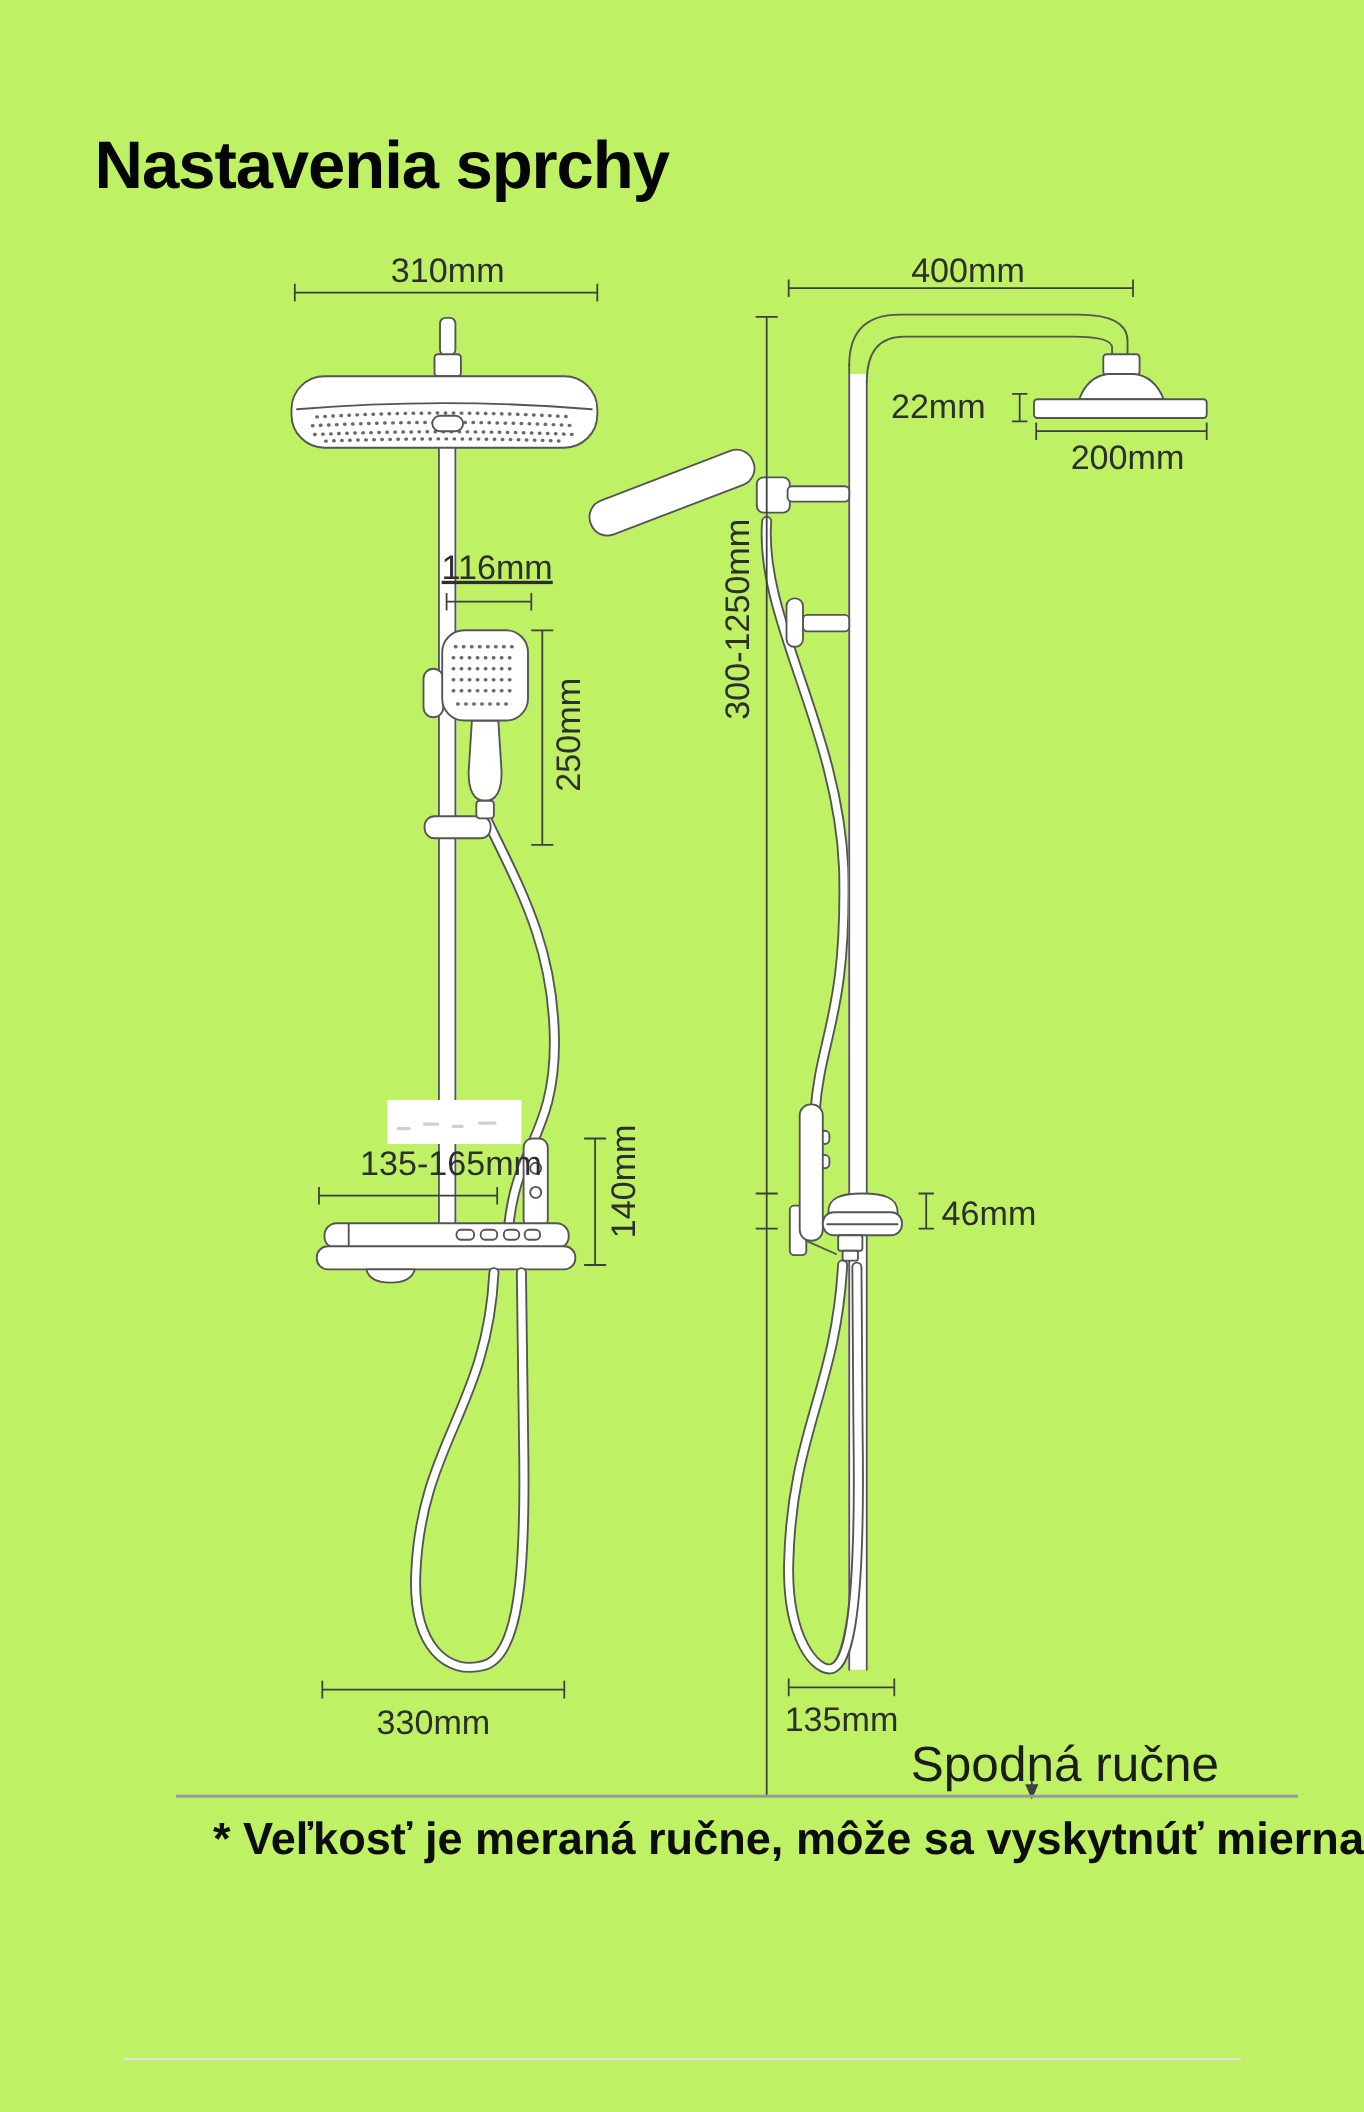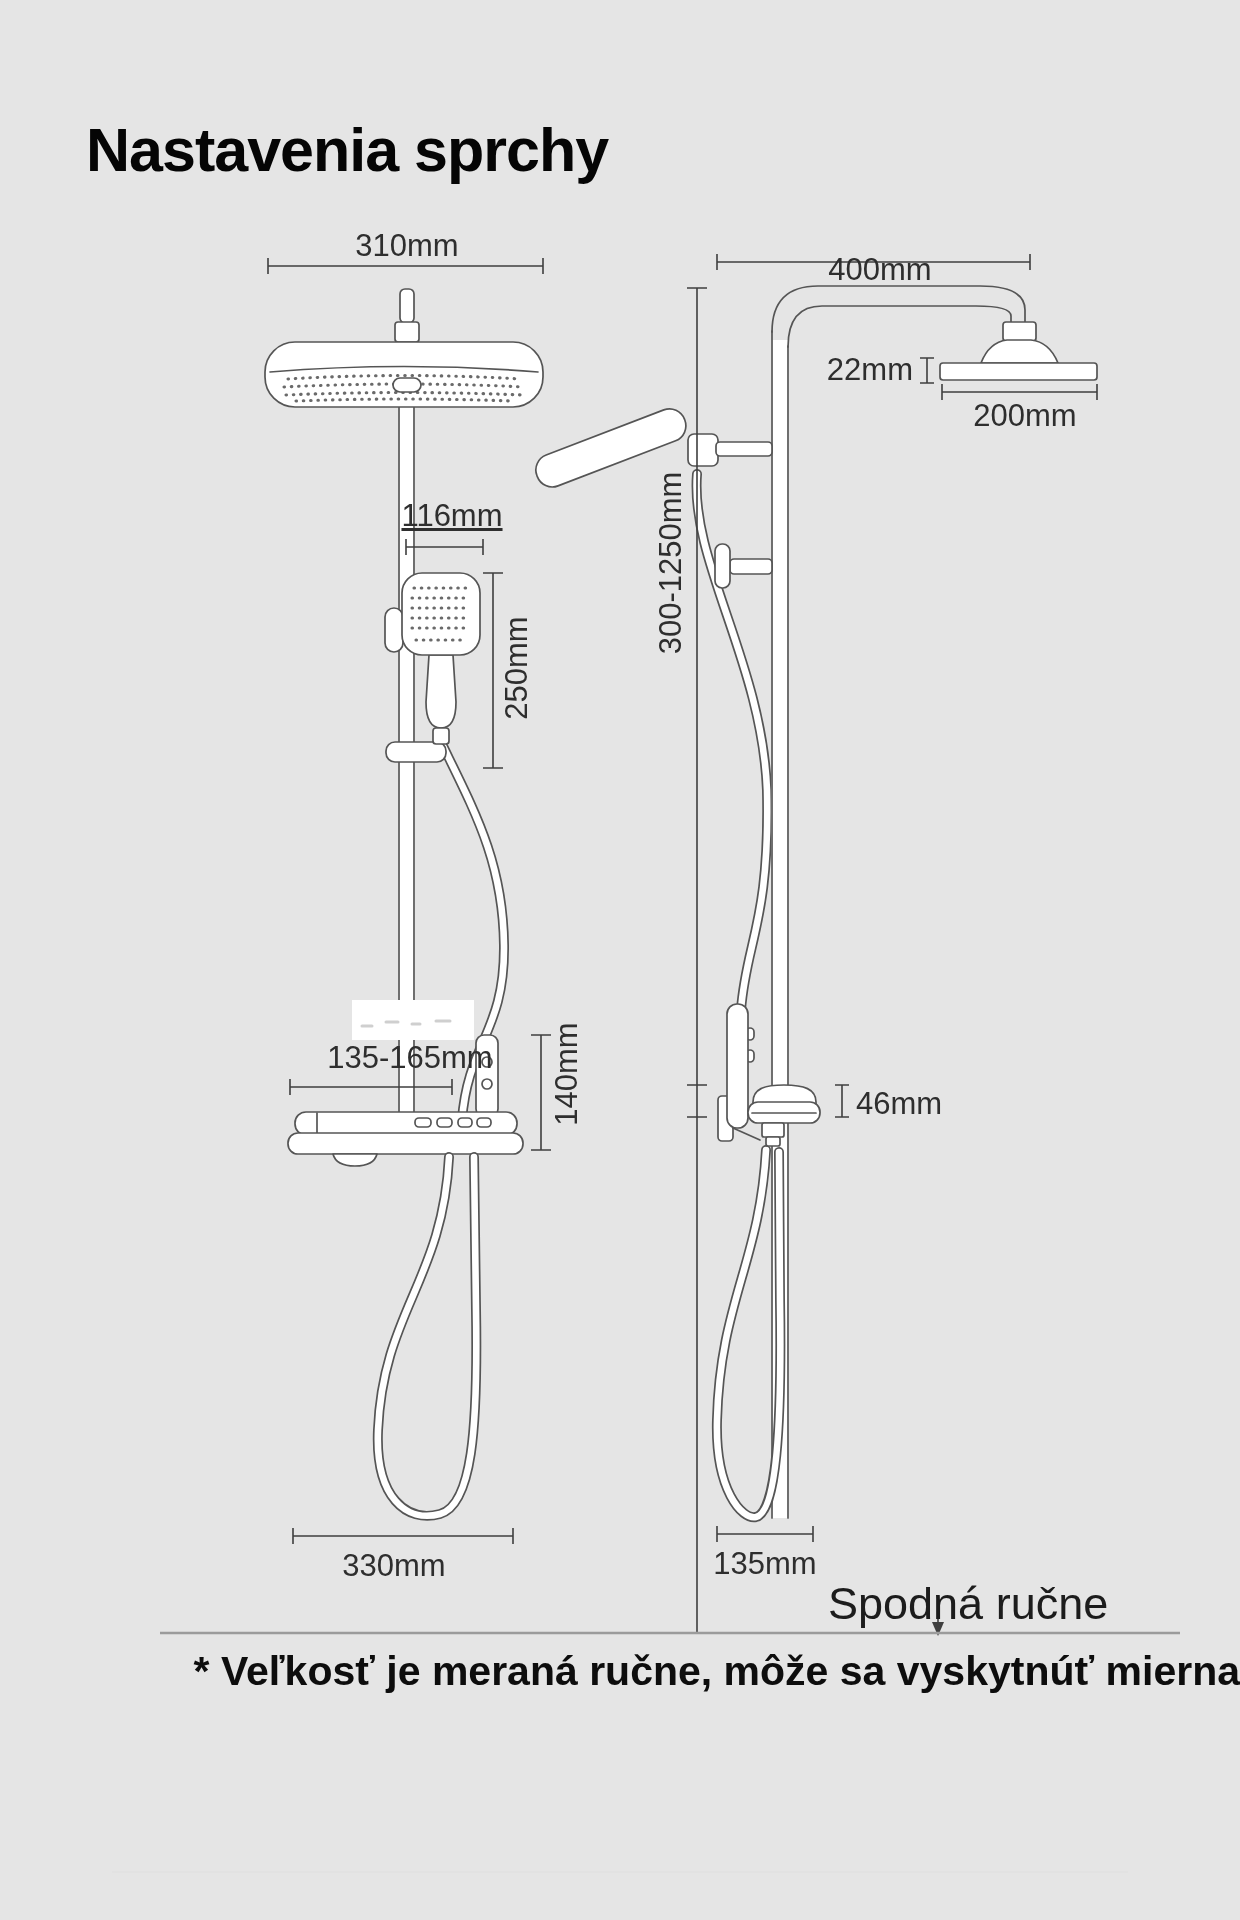--- a/index.html
+++ b/index.html
@@ -1,16 +1,16 @@
 <!DOCTYPE html>
 <html style="--line: #555555; --dim: #3f3f3f; --text: #111111; --floor: #9b9b9b;"><head>
 <meta charset="utf-8">
 <style>
   html,body{margin:0;padding:0;background:#ffffff;}
-  #page{position:relative;width:1240px;height:1920px;background:#e5e5e5;overflow:hidden;
+  #page{position:relative;width:1240px;height:1920px;background:#bef264;overflow:hidden;
         font-family:"Liberation Sans","DejaVu Sans",sans-serif;color:var(--text,#111);}
   :root{
     --line:#555555;
     --dim:#3f3f3f;
     --text:#111111;
     --floor:#9b9b9b;
   }
   #diagram-svg{position:absolute;left:0;top:0;width:1240px;height:1920px;}
 
   .stroke{fill:none;stroke:var(--line);stroke-width:1.7;stroke-linecap:round;stroke-linejoin:round;}
@@ -158,22 +158,22 @@
     <path class="faint" d="M112,1872 H1128"></path>
   </svg>
 
   <div class="dim-label c" style="left:307px;top:228px;width:200px;text-align:center;">310mm</div>
   <div class="dim-label c" style="left:352px;top:498px;width:200px;text-decoration:underline;">116mm</div>
   <div class="dim-label c rot" style="left:427px;top:650px;width:180px;">250mm</div>
   <div class="dim-label c" style="left:310px;top:1040px;width:200px;">135-165mm</div>
   <div class="dim-label c rot" style="left:467px;top:1056px;width:200px;">140mm</div>
   <div class="dim-label c" style="left:294px;top:1548px;width:200px;">330mm</div>
 
-  <div class="dim-label c" style="left:780px;top:228px;width:200px;margin-top:24px;">400mm</div>
-  <div class="dim-label" style="left:793px;top:352px;width:120px;text-align:right;">22mm</div>
+  <div class="dim-label c" style="left:780px;top:228px;width:200px;">400mm</div>
+  <div class="dim-label" style="left:793px;top:352px;width:120px;text-align:center;">22mm</div>
   <div class="dim-label c" style="left:925px;top:398px;width:200px;">200mm</div>
   <div class="dim-label c rot" style="left:561px;top:545px;width:220px;">300-1250mm</div>
   <div class="dim-label" style="left:856px;top:1086px;">46mm</div>
   <div class="dim-label c" style="left:665px;top:1546px;width:200px;">135mm</div>
 
   <div class="bottom-label">Spodná ručne</div>
 
   <div class="footnote" style="top:1648px;">* Veľkosť je meraná ručne, môže sa vyskytnúť mierna</div>
 
 </div>

